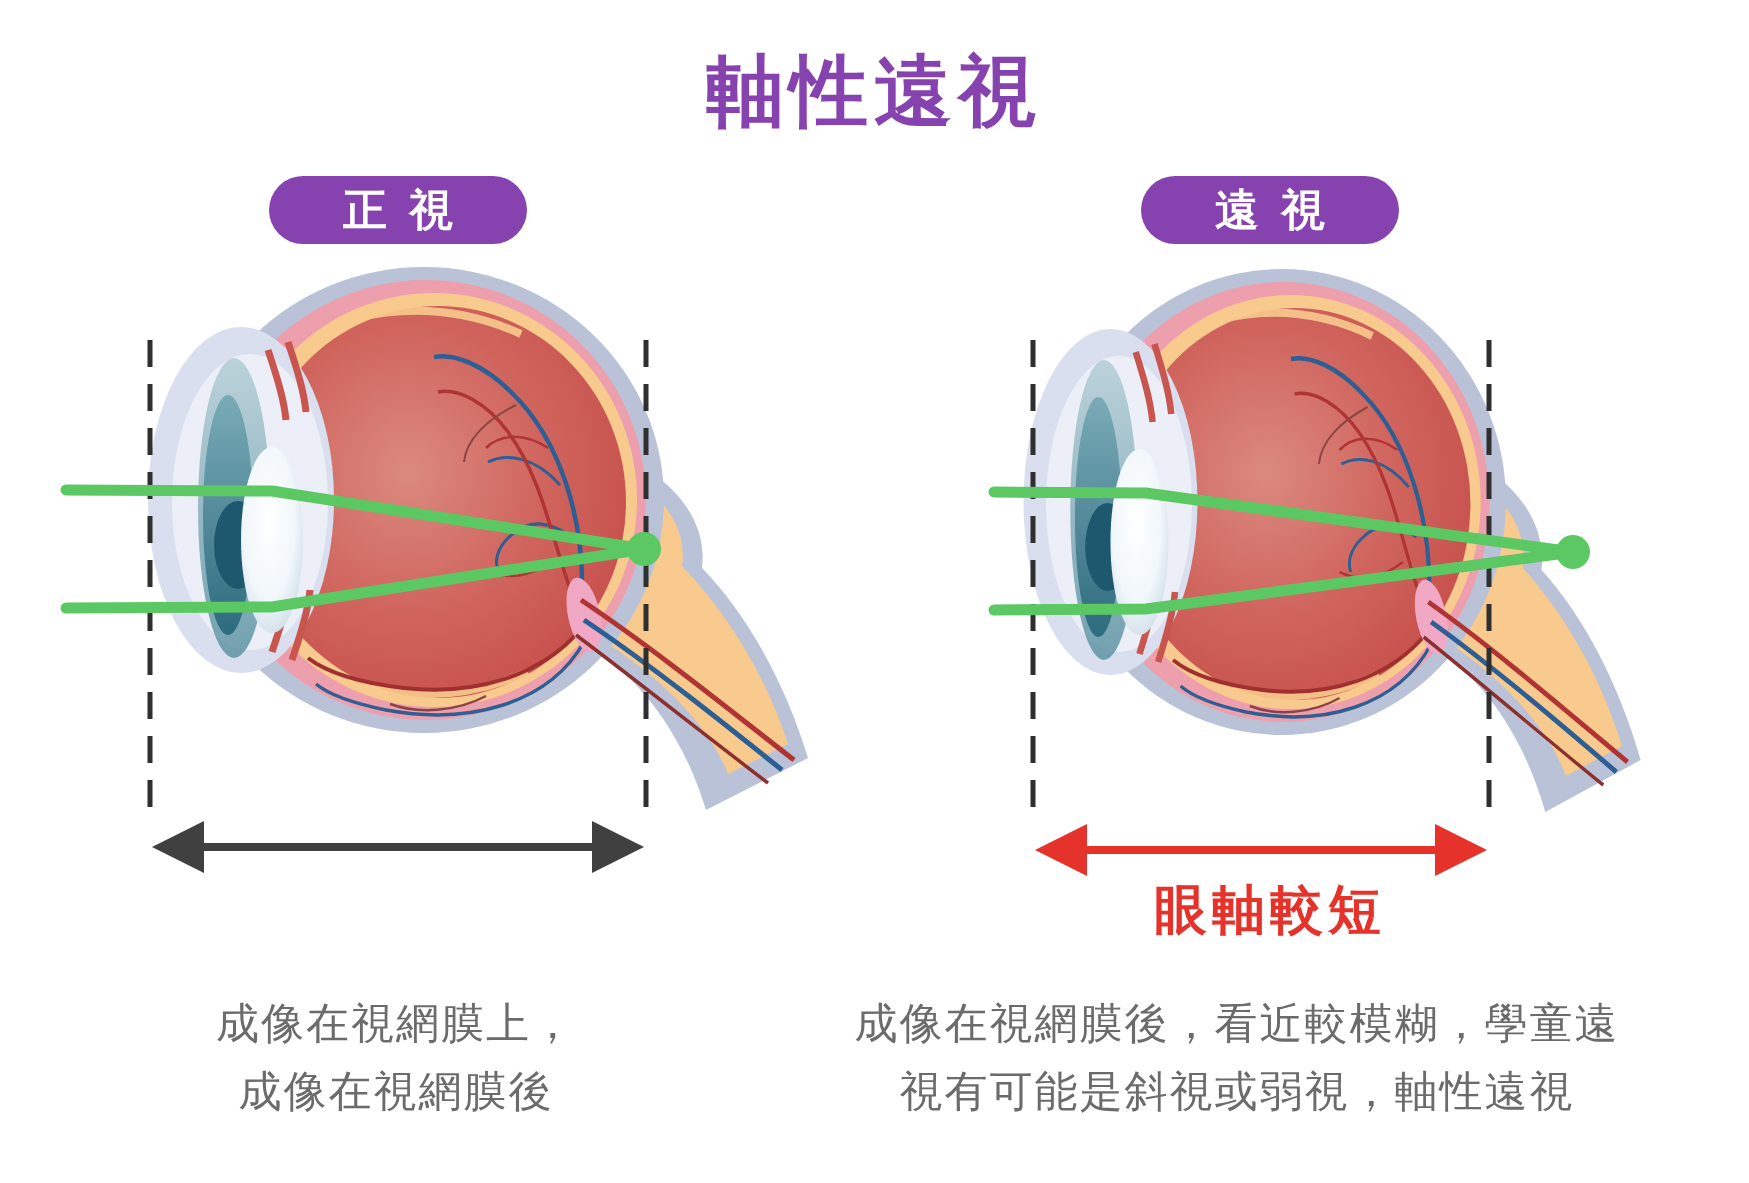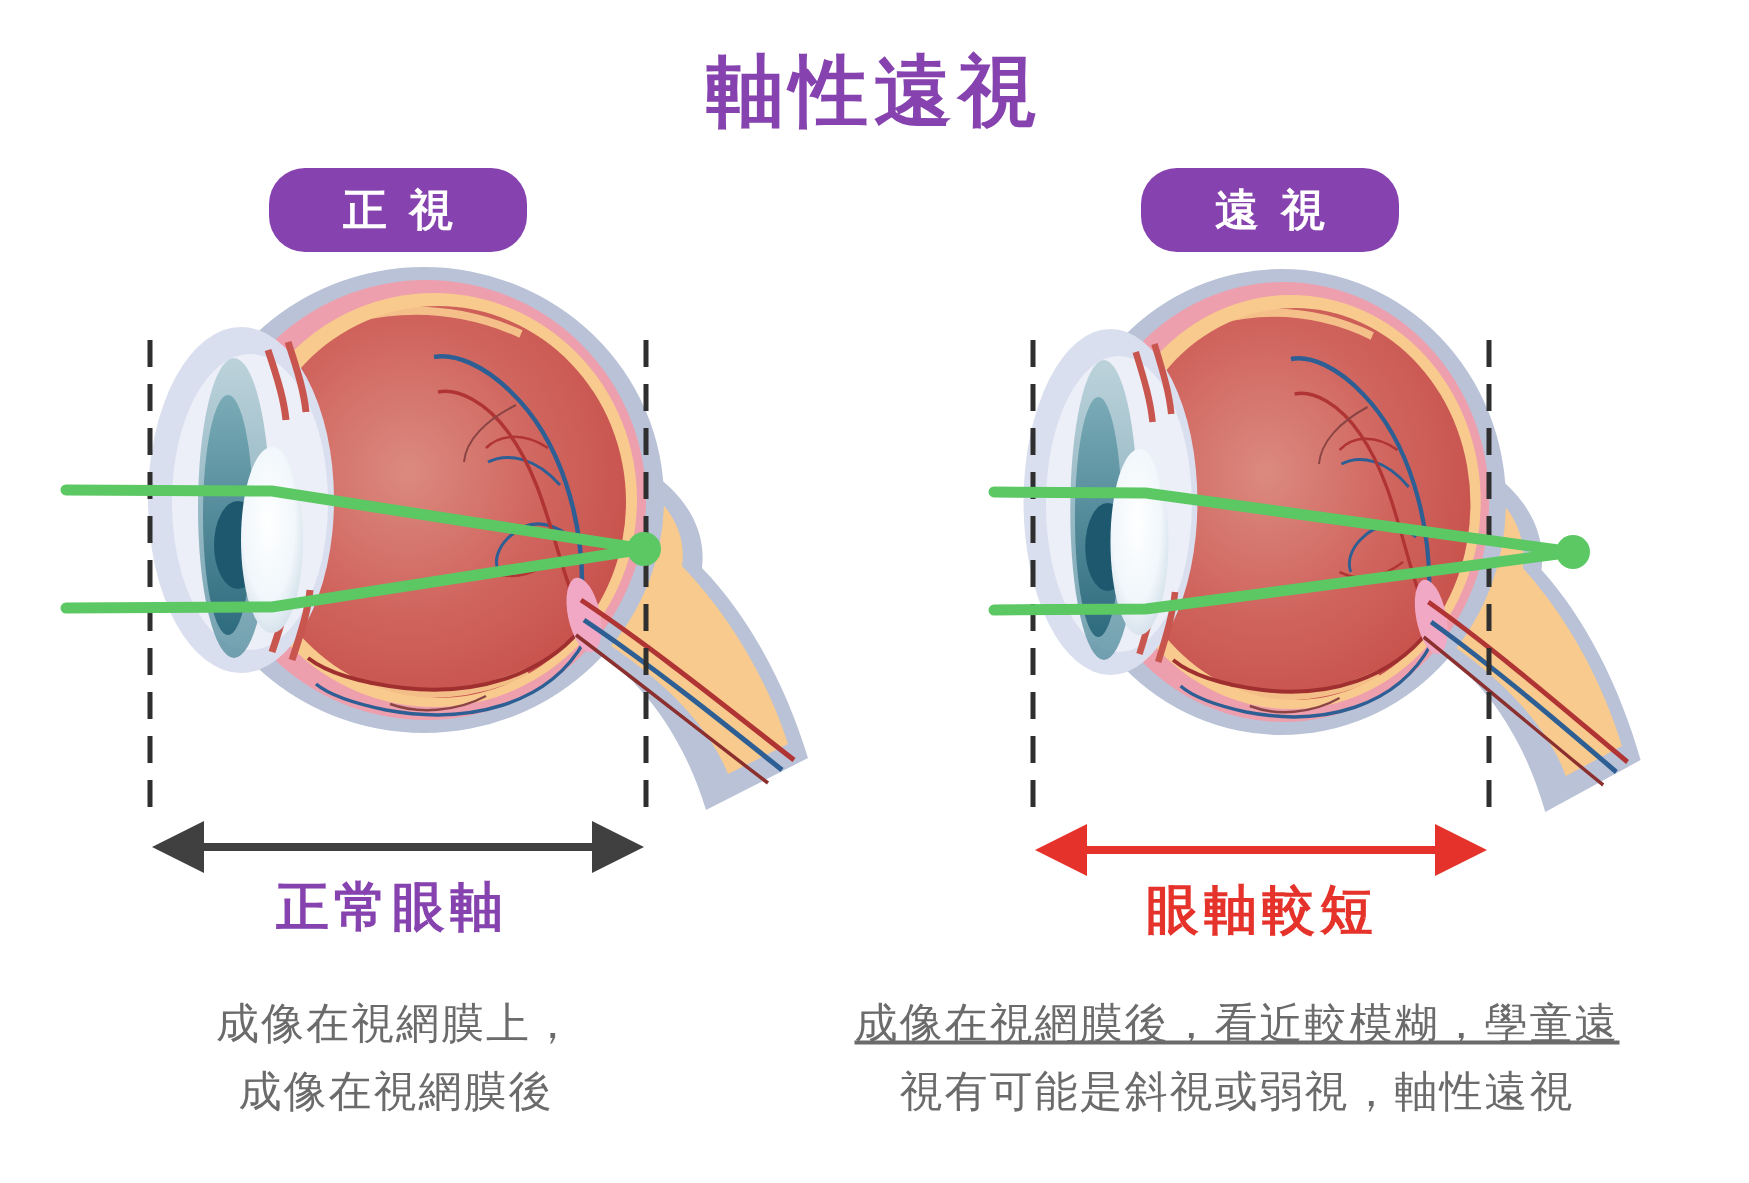--- a/index.html
+++ b/index.html
@@ -7,26 +7,26 @@
     position:relative;width:1749px;height:1183px;background:#ffffff;overflow:hidden;
     font-family:"DejaVu Sans","Liberation Sans",sans-serif;
     padding-left:24px;
   }
   #art{position:absolute;left:0;top:0;}
   .label{position:absolute;transform:translate(-50%,-50%);white-space:nowrap;line-height:1;}
   .title{font-size:78px;font-weight:bold;color:#8642ae;letter-spacing:6px;}
   .pill{
     position:absolute;transform:translate(-50%,-50%);
     background:#8642ae;color:#ffffff;border-radius:36px;
-    width:258px;height:84px;display:flex;align-items:center;justify-content:center;
+    width:258px;height:68px;display:flex;align-items:center;justify-content:center;
     font-size:44px;font-weight:bold;letter-spacing:22px;padding-left:22px;box-sizing:border-box;
   }
   .axis-label{font-size:53px;font-weight:bold;letter-spacing:5px;}
   .axis-label.purple{color:#8642ae;}
-  .axis-label.red{color:#e5322a;}
+  .axis-label.red{color:#e5322a;margin-left:8px;}
   .desc{font-size:43px;color:#6b6b6b;letter-spacing:2px;margin-top:28px;}
 </style>
 </head>
 <body>
 
 <div id="canvas">
 
   <svg id="art" width="1749" height="1183" viewBox="0 0 1749 1183">
     <defs>
       <radialGradient id="gradRed" cx="42%" cy="42%" r="65%">
@@ -129,21 +129,20 @@
       <polygon points="1035,850 1087,824 1087,876" fill="#e5322a"></polygon>
       <polygon points="1487,850 1435,824 1435,876" fill="#e5322a"></polygon>
     </g>
   </svg>
 
   <div class="label title" style="left:874px;top:91px;">軸性遠視</div>
 
   <div class="pill" style="left:398px;top:210px;">正視</div>
   <div class="pill" style="left:1270px;top:210px;">遠視</div>
 
-  <div class="label axis-label purple" style="left:392px;top:906px;">正常眼軸</div>
   <div class="label axis-label red" style="left:1262px;top:909px;">眼軸較短</div>
 
   <div class="label desc" style="left:396px;top:995px;">成像在視網膜上，</div>
   <div class="label desc" style="left:396px;top:1063px;">成像在視網膜後</div>
-  <div class="label desc" style="left:1237px;top:995px;text-decoration:underline;">成像在視網膜後，看近較模糊，學童遠</div>
+  <div class="label desc" style="left:1237px;top:995px;">成像在視網膜後，看近較模糊，學童遠</div>
   <div class="label desc" style="left:1237px;top:1063px;">視有可能是斜視或弱視，軸性遠視</div>
 
 </div>
 
 </body></html>

